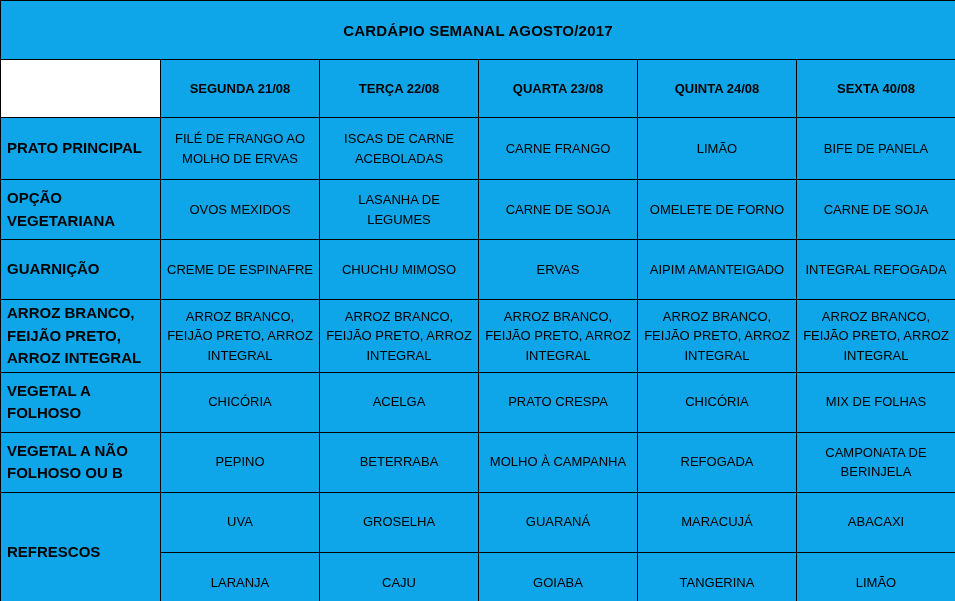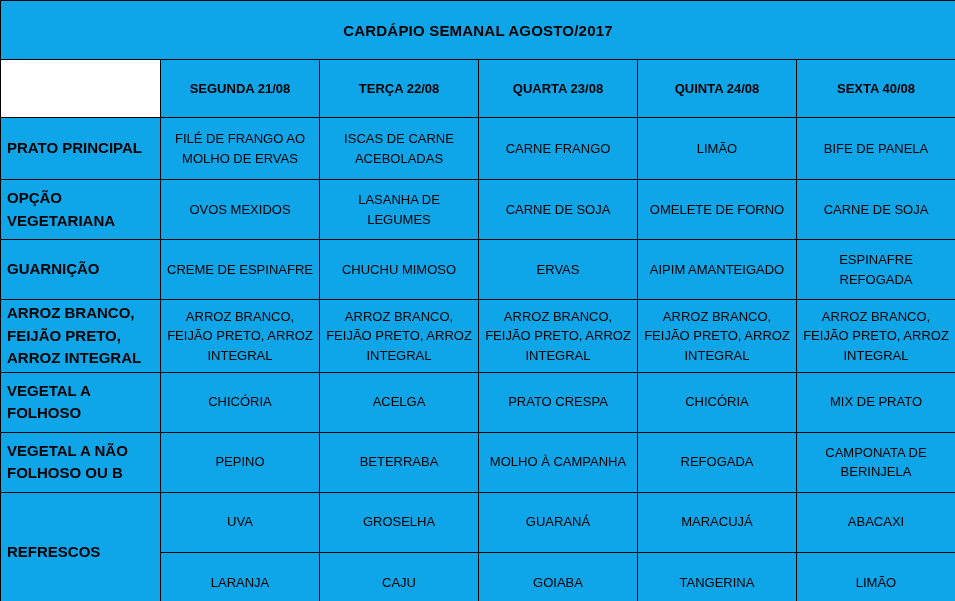--- a/index.html
+++ b/index.html
@@ -105,39 +105,39 @@
       <td class="cell">OMELETE DE FORNO</td>
       <td class="cell">CARNE DE SOJA</td>
     </tr>
 
     <tr style="height:60px">
       <td class="rowlabel">GUARNIÇÃO</td>
       <td class="cell">CREME DE ESPINAFRE</td>
       <td class="cell">CHUCHU MIMOSO</td>
       <td class="cell">ERVAS</td>
       <td class="cell">AIPIM AMANTEIGADO</td>
-      <td class="cell">ESPINAFRE REFOGADA</td>
+      <td class="cell">INTEGRAL REFOGADA</td>
     </tr>
 
     <tr style="height:60px">
       <td class="rowlabel">ARROZ BRANCO, FEIJÃO PRETO, ARROZ INTEGRAL</td>
       <td class="cell">ARROZ BRANCO, FEIJÃO PRETO, ARROZ INTEGRAL</td>
       <td class="cell">ARROZ BRANCO, FEIJÃO PRETO, ARROZ INTEGRAL</td>
       <td class="cell">ARROZ BRANCO, FEIJÃO PRETO, ARROZ INTEGRAL</td>
       <td class="cell">ARROZ BRANCO, FEIJÃO PRETO, ARROZ INTEGRAL</td>
       <td class="cell">ARROZ BRANCO, FEIJÃO PRETO, ARROZ INTEGRAL</td>
     </tr>
 
     <tr style="height:60px">
       <td class="rowlabel">VEGETAL A FOLHOSO</td>
       <td class="cell">CHICÓRIA</td>
       <td class="cell">ACELGA</td>
       <td class="cell">PRATO CRESPA</td>
       <td class="cell">CHICÓRIA</td>
-      <td class="cell">MIX DE PRATO</td>
+      <td class="cell">MIX DE FOLHAS</td>
     </tr>
 
     <tr style="height:60px">
       <td class="rowlabel">VEGETAL A NÃO FOLHOSO OU B</td>
       <td class="cell">PEPINO</td>
       <td class="cell">BETERRABA</td>
       <td class="cell">MOLHO À CAMPANHA</td>
       <td class="cell">REFOGADA</td>
       <td class="cell">CAMPONATA DE BERINJELA</td>
     </tr>

